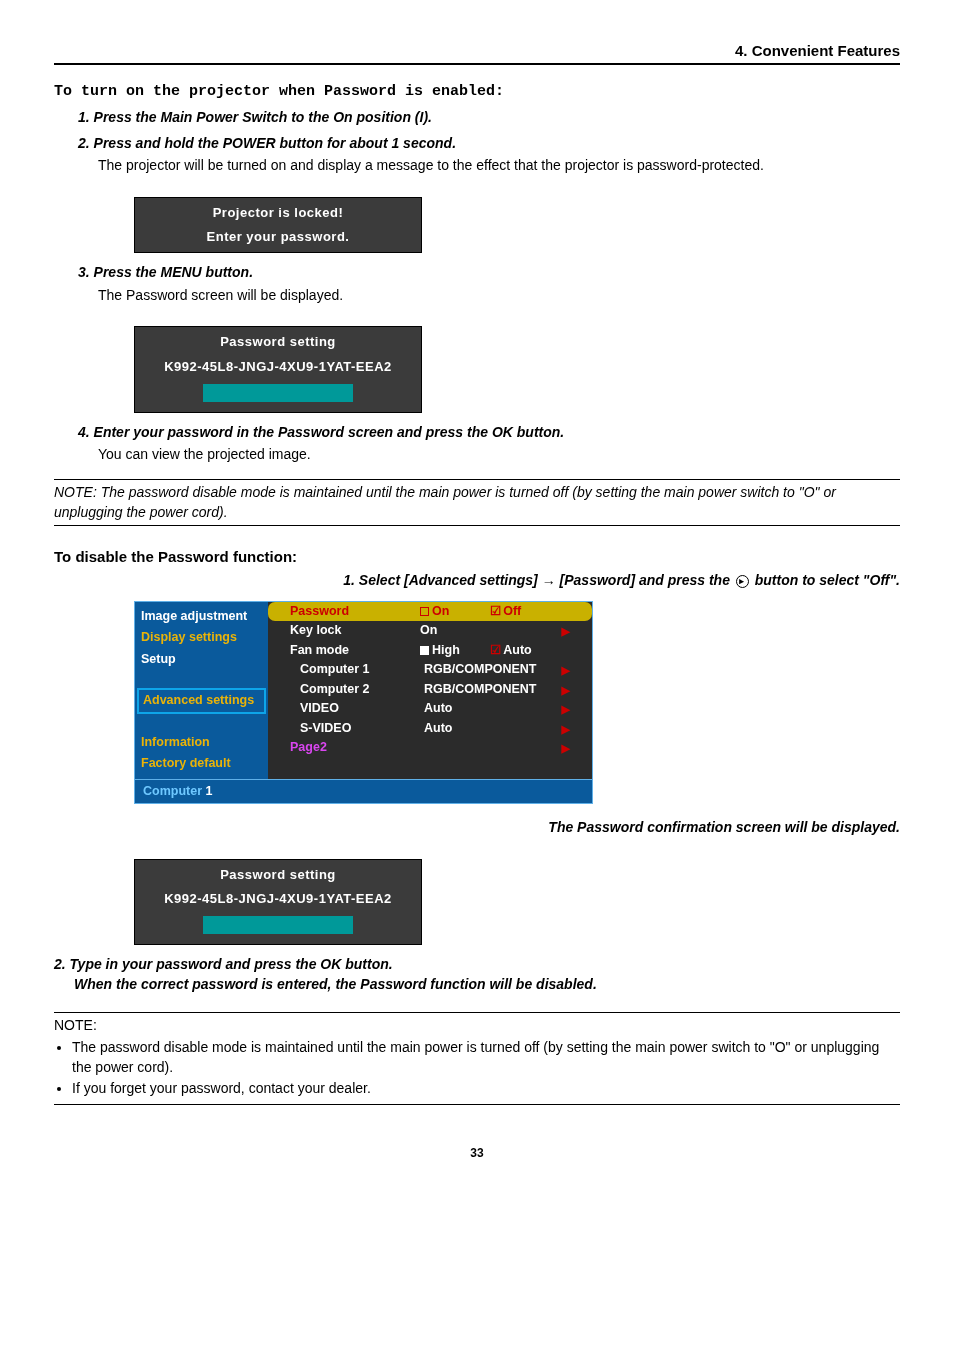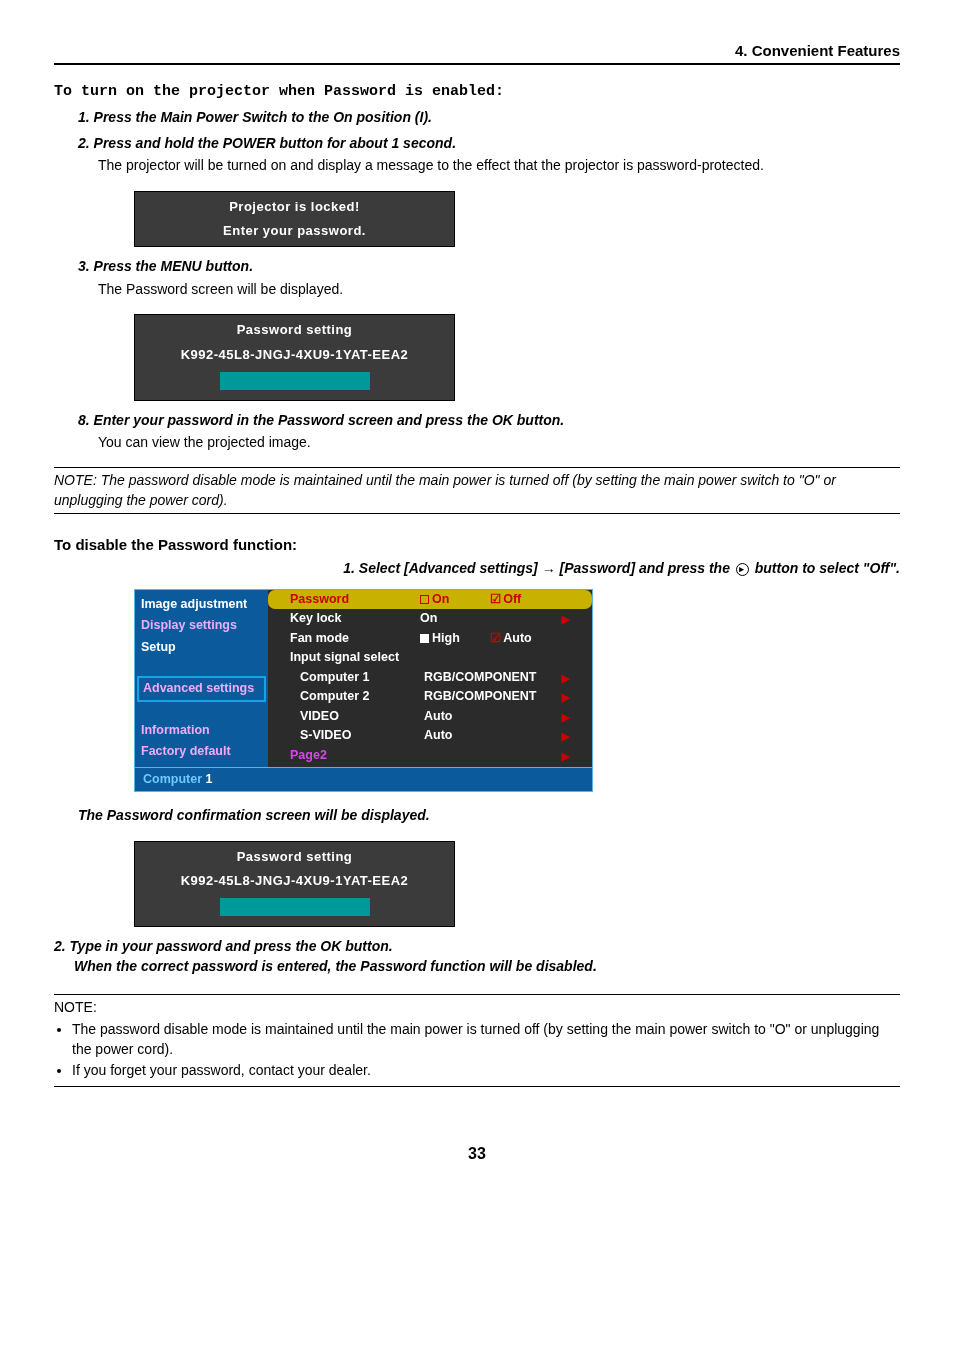--- a/index.html
+++ b/index.html
@@ -55,33 +55,33 @@
   .note-block-2 li { margin-bottom: 2px; }
   .sub-heading {
     font-weight: bold;
     font-size: 15px;
     margin-top: 18px;
     margin-bottom: 4px;
   }
   .page-number {
     text-align: center;
     font-weight: bold;
-    font-size: 16px;
-    margin-top: 56px;
+    font-size: 12px;
+    margin-top: 40px;
   }
   
   .osd-dark {
     background: #3b3b3b;
     color: #fff;
     font-family: Arial, sans-serif;
     font-size: 13px;
     font-weight: bold;
     letter-spacing: 0.5px;
-    width: 321px;
-    margin: 15px 0 10px 80px;
+    width: 288px;
+    margin: 21px 0 10px 80px;
     border: 1px solid #000;
   }
   .osd-dark .centered { text-align: center; padding: 6px 0; }
   .osd-dark .code-line { text-align: center; padding: 0 0 6px 0; }
   .osd-dark .input-bar {
     background: #009999;
     height: 18px;
     width: 150px;
     margin: 2px auto 10px auto;
   }
@@ -101,21 +101,21 @@
   .menu-left {
     background: #0a5a9c;
     width: 140px;
     padding: 4px 6px;
   }
   .menu-left div {
     padding: 2px 0;
     color: #fff;
   }
   .menu-left .sel1 { color: #fff; }
-  .menu-left .dim  { color: #f0abfc; }
+  .menu-left .dim  { color: #eab308; }
   .menu-right {
     flex: 1;
     background: #2b2b2b;
     padding: 0;
   }
   .menu-row {
     display: flex;
     align-items: flex-end;
     padding: 1px 22px;
     border-radius: 7px;
@@ -164,21 +164,21 @@
 
 <div class="step-bold-italic">3.  Press the MENU button.</div>
 <div class="step-body">The Password screen will be displayed.</div>
 
 <div class="osd-dark">
   <div class="centered">Password setting</div>
   <div class="code-line">K992-45L8-JNGJ-4XU9-1YAT-EEA2</div>
   <div class="input-bar"></div>
 </div>
 
-<div class="step-bold-italic">8.  Enter your password in the Password screen and press the OK button.</div>
+<div class="step-bold-italic">4.  Enter your password in the Password screen and press the OK button.</div>
 <div class="step-body">You can view the projected image.</div>
 
 <div class="note-block">NOTE: The password disable mode is maintained until the main power is turned off (by setting the main power switch to "O" or unplugging the power cord).</div>
 
 <div class="sub-heading">To disable the Password function:</div>
 <div style="font-weight:bold;font-style:italic;margin-bottom:6px;text-align:right;">
   <span>1. Select [Advanced settings] </span><span>→</span><span> [Password] and press the </span><span class="circ-btn"></span><span> button to select "Off".</span>
 </div>
 
 <div class="menu-osd">
@@ -204,23 +204,20 @@
         <span class="opt2"></span>
         <span class="arrow">▶</span>
       </div>
       <div class="menu-row">
         <span class="label">Fan mode</span>
         <span class="opt2"><span class="box-icon fill"></span><span>High</span></span>
         <span class="opt2"><span class="check">☑</span><span>Auto</span></span>
         <span class="arrow"></span>
       </div>
       <div class="menu-row">
-        <span class="label" style="width:auto">Input signal select</span>
-      </div>
-      <div class="menu-row">
         <span class="label" style="padding-left:10px">Computer 1</span>
         <span class="opt">RGB/COMPONENT</span>
         <span class="arrow">▶</span>
       </div>
       <div class="menu-row">
         <span class="label" style="padding-left:10px">Computer 2</span>
         <span class="opt">RGB/COMPONENT</span>
         <span class="arrow">▶</span>
       </div>
       <div class="menu-row">
@@ -238,21 +235,21 @@
         <span class="opt"></span>
         <span class="arrow">▶</span>
       </div>
     </div>
   </div>
   <div class="menu-footer">
     <span>Computer</span> <span class="white">1</span>
   </div>
 </div>
 
-<div style="font-weight:bold;font-style:italic;margin-left:24px;margin-top:14px;margin-bottom:6px;">The Password confirmation screen will be displayed.</div>
+<div style="font-weight:bold;font-style:italic;margin-left:24px;margin-top:14px;margin-bottom:6px;text-align:right;">The Password confirmation screen will be displayed.</div>
 
 <div class="osd-dark">
   <div class="centered">Password setting</div>
   <div class="code-line">K992-45L8-JNGJ-4XU9-1YAT-EEA2</div>
   <div class="input-bar"></div>
 </div>
 
 <div style="font-weight:bold;font-style:italic;margin-top:8px;">2.  Type in your password and press the OK button.</div>
 <div style="font-weight:bold;font-style:italic;margin-left:20px;">When the correct password is entered, the Password function will be disabled.</div>
 

